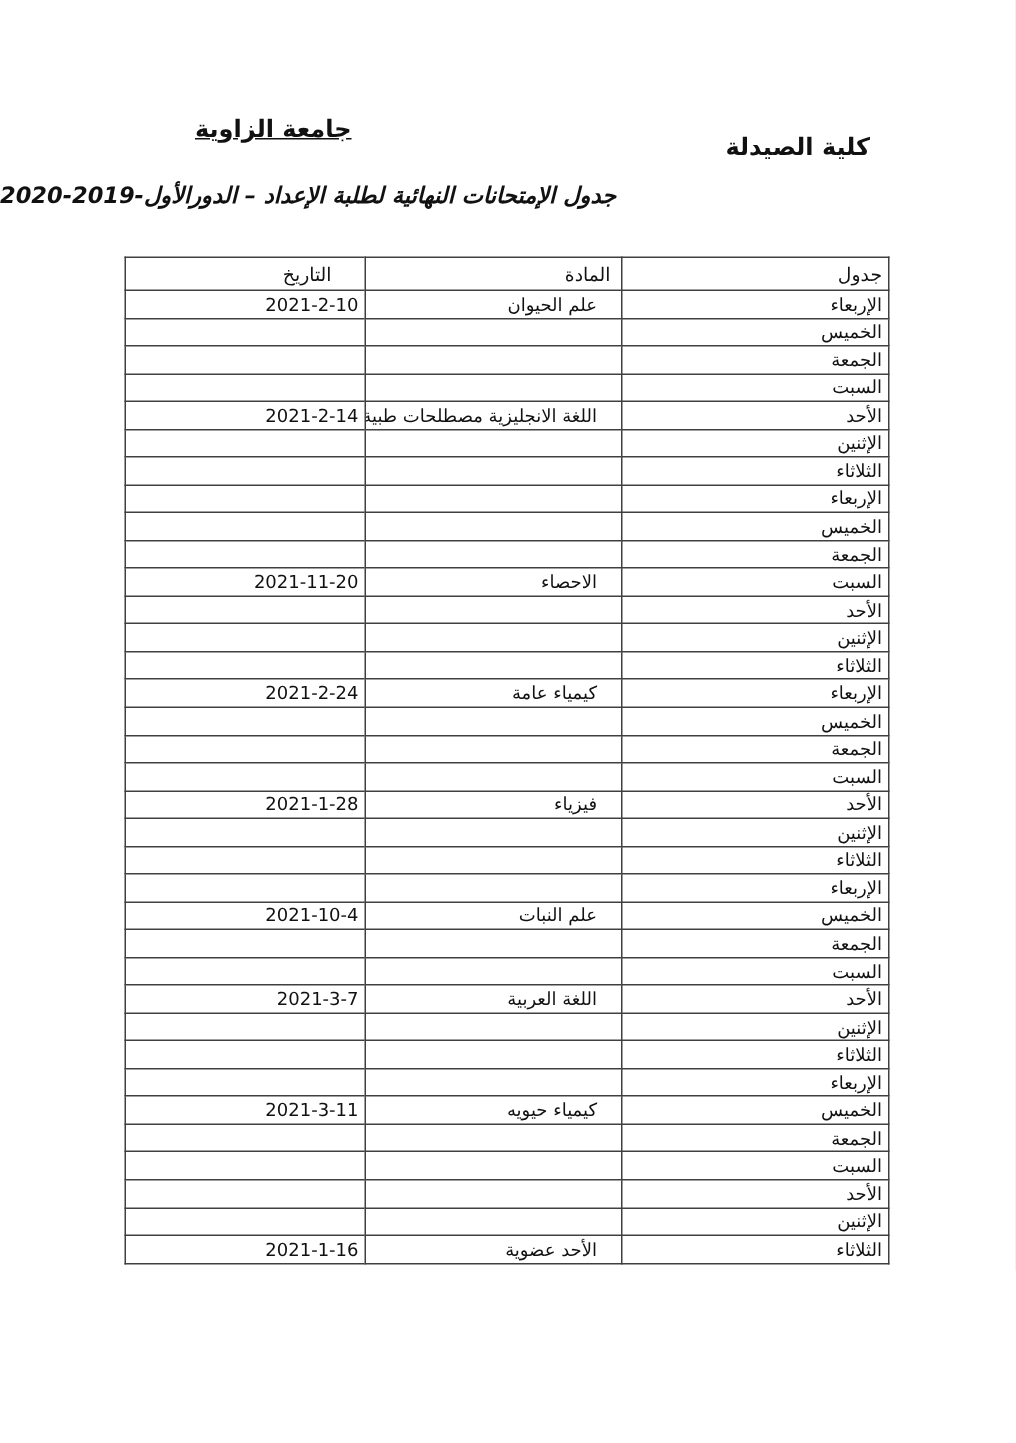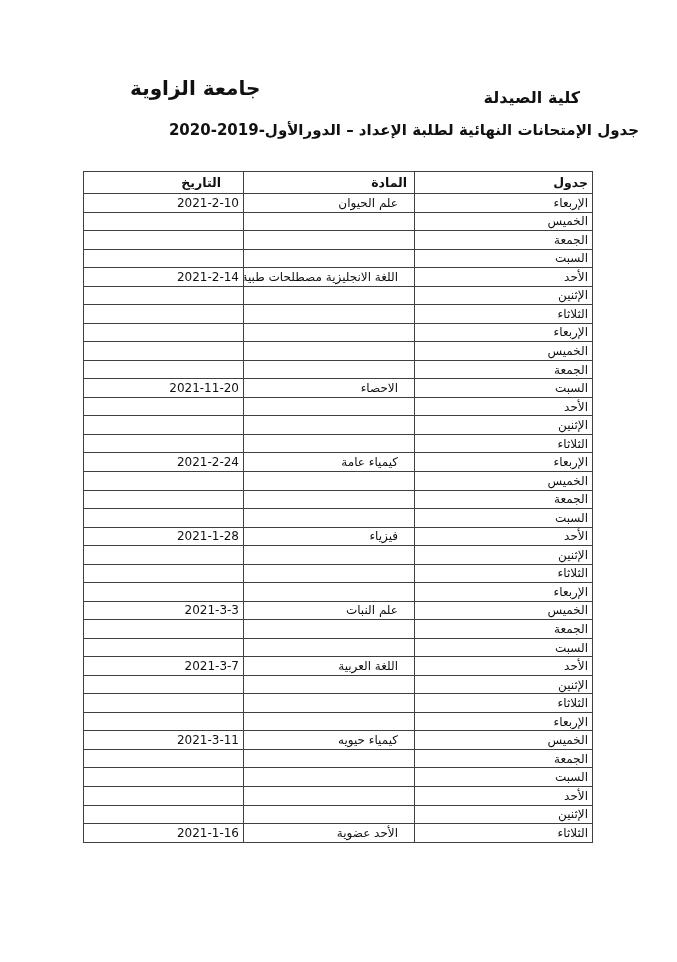--- a/index.html
+++ b/index.html
@@ -13,26 +13,26 @@
     direction:rtl;
     overflow:hidden;
     margin:0 auto;
   }
   .college {
     position:absolute; top:76px; right:97px;
     font-size:16px; font-weight:bold; white-space:nowrap;margin-top:12px;
   }
   .university {
     position:absolute; top:76px; left:130px;
-    font-size:20px; font-weight:bold; white-space:nowrap;
+    font-size:16px; font-weight:bold; white-space:nowrap;text-decoration:underline;
   }
   .doc-title {
     position:absolute; top:121px; left:0; right:38px;
-    text-align:right;
-    font-size:15px; font-weight:bold; white-space:nowrap;
+    text-align:left;
+    font-size:15px; font-weight:bold; white-space:nowrap;font-style:italic;
   }
   table.exam-table {
     position:absolute; top:171px; left:83px;
     width:509px; height:672px;
     border-collapse:collapse;
     table-layout:fixed;
     direction:rtl;
   }
   .exam-table col.c-day     { width:178px; }
   .exam-table col.c-subject { width:171px; }
@@ -40,21 +40,21 @@
   .exam-table th, .exam-table td {
     border:1px solid #404040;
     font-size:12px;
     text-align:right;
     vertical-align:middle;
     padding:0 4px 0 2px;
     overflow:hidden;
     white-space:nowrap;
   }
   .exam-table thead tr { height:22px; }
-  .exam-table thead th { font-weight:bold; font-size:12.5px; }
+  .exam-table thead th { font-weight:normal; font-size:12.5px; }
   .exam-table thead th.h-subject { padding-right:7px; }
   .exam-table thead th.h-date    { padding-right:22px; }
   .exam-table td.subject-cell    { padding-right:16px; }
   .exam-table tr.exam-row td     { font-weight:normal; }
 </style>
 </head>
 <body>
 
 <div class="page">
 
@@ -184,21 +184,21 @@
           <td class="date-cell"></td>
         </tr>
         <tr>
           <td class="day-cell">الإربعاء</td>
           <td class="subject-cell"></td>
           <td class="date-cell"></td>
         </tr>
         <tr class="exam-row">
           <td class="day-cell">الخميس</td>
           <td class="subject-cell">علم النبات</td>
-          <td class="date-cell">2021-3-3</td>
+          <td class="date-cell">2021-10-4</td>
         </tr>
         <tr>
           <td class="day-cell">الجمعة</td>
           <td class="subject-cell"></td>
           <td class="date-cell"></td>
         </tr>
         <tr>
           <td class="day-cell">السبت</td>
           <td class="subject-cell"></td>
           <td class="date-cell"></td>

